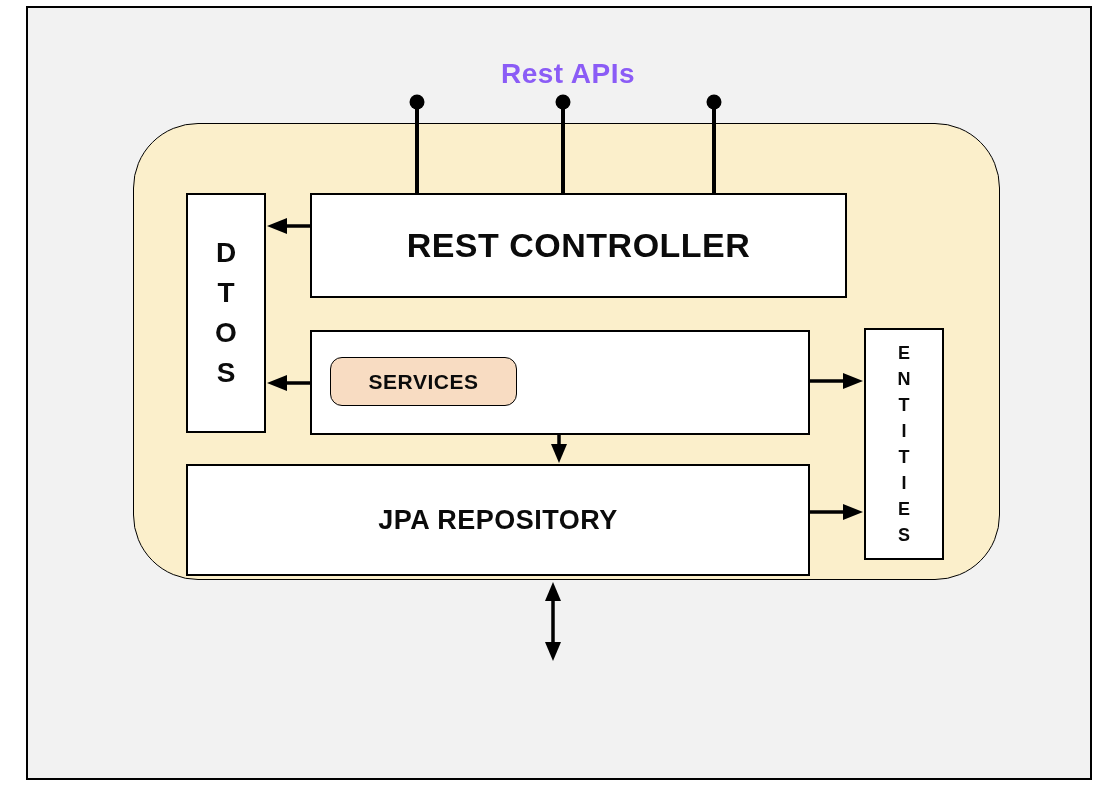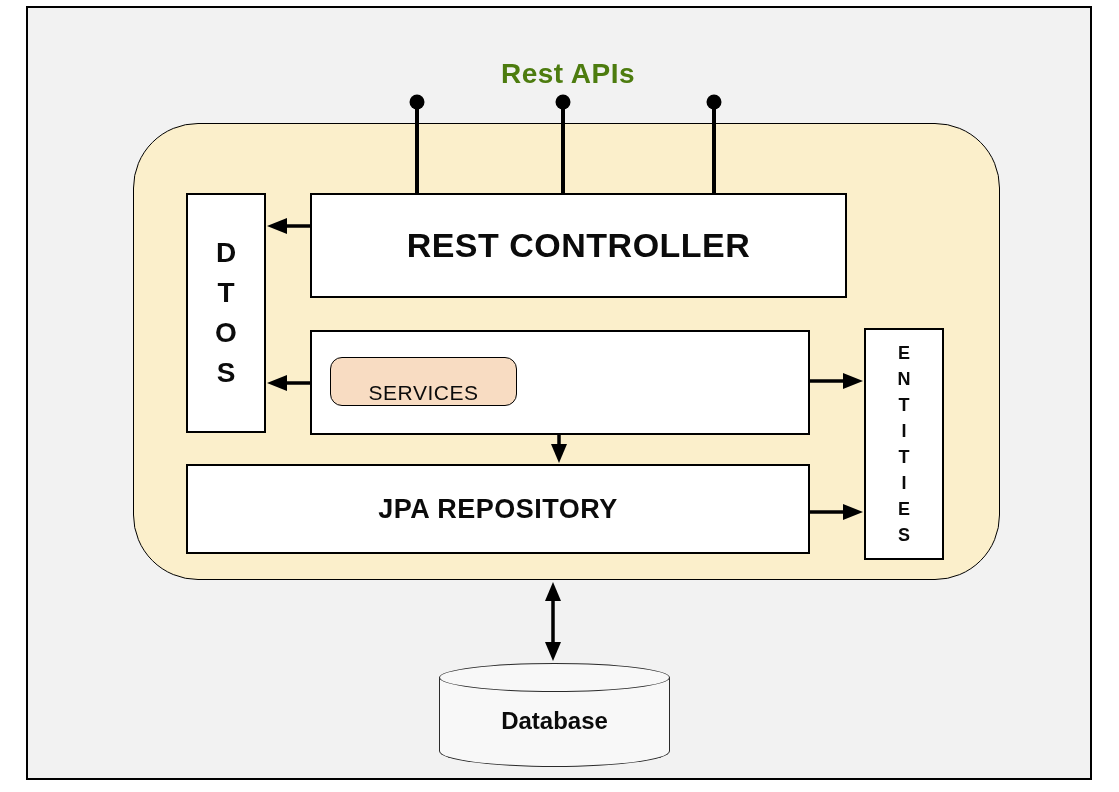--- a/index.html
+++ b/index.html
@@ -11,21 +11,21 @@
   .page { position: absolute; left: 0; top: 0; width: 1119px; height: 792px; background: #ffffff; }
 
   .frame {
     position: absolute; left: 26px; top: 6px; width: 1066px; height: 774px;
     background: var(--canvas-bg, #f2f2f2);
     border: 2px solid var(--stroke, #000);
   }
 
   .rest-apis-label {
     position: absolute; left: 418px; top: 58px; width: 300px;
-    text-align: center; font-size: 28px; font-weight: bold; color: #4d7c0f;
+    text-align: center; font-size: 28px; font-weight: bold; color: #8b5cf6;
     letter-spacing: 0.5px;
   }
 
   .app-container {
     position: absolute; left: 133px; top: 123px; width: 867px; height: 457px;
     background: var(--container-fill, #fbefcb);
     border: 1.5px solid var(--stroke, #000);
     border-radius: 65px;
   }
 
@@ -44,27 +44,27 @@
   .rest-controller-box { left: 310px; top: 193px; width: 537px; height: 105px;
     font-size: 34px; letter-spacing: 0.5px; }
 
   .services-mappers-box { left: 310px; top: 330px; width: 500px; height: 105px; }
 
   .pill {
     position: absolute;
     background: var(--pill-fill, #f8dcc2);
     border: 1.5px solid var(--stroke, #000);
     border-radius: 12px;
-    display: flex; align-items: flex-end; justify-content: center;
-    font-size: 21px; font-weight: normal; color: #0b0b0b; letter-spacing: 0.5px;
+    display: flex; align-items: center; justify-content: center;
+    font-size: 21px; font-weight: bold; color: #0b0b0b; letter-spacing: 0.5px;
   }
   .services-pill { left: 330px; top: 357px; width: 187px; height: 49px; }
   .mappers-pill  { left: 583px; top: 357px; width: 184px; height: 49px; }
 
-  .jpa-box { left: 186px; top: 464px; width: 624px; height: 90px;
+  .jpa-box { left: 186px; top: 464px; width: 624px; height: 112px;
     font-size: 27px; letter-spacing: 0.5px; }
 
   .entities-box { left: 864px; top: 328px; width: 80px; height: 232px;
     flex-direction: column; font-size: 18px; }
   .entities-box .stack-letter { line-height: 26px; height: 26px; }
 
   .cylinder { position: absolute; left: 439px; top: 663px; width: 231px; height: 104px; }
   .cyl-body {
     position: absolute; left: 0; right: 0; top: 14px; bottom: 0;
     background: var(--db-fill, #f8f8f8);
@@ -119,25 +119,20 @@
     <span class="stack-letter">E</span>
     <span class="stack-letter">N</span>
     <span class="stack-letter">T</span>
     <span class="stack-letter">I</span>
     <span class="stack-letter">T</span>
     <span class="stack-letter">I</span>
     <span class="stack-letter">E</span>
     <span class="stack-letter">S</span>
   </div>
 
-  <div class="cylinder">
-    <div class="cyl-body"></div>
-    <div class="cyl-top"></div>
-    <div class="cyl-label">Database</div>
-  </div>
 
   <svg class="connectors" viewBox="0 0 1119 792" xmlns="http://www.w3.org/2000/svg">
 
     <g stroke="#000" fill="#000">
       <line x1="417" y1="104" x2="417" y2="193" stroke-width="4"></line>
       <circle cx="417" cy="102" r="7.5" stroke="none"></circle>
     </g>
     <g stroke="#000" fill="#000">
       <line x1="563" y1="104" x2="563" y2="193" stroke-width="4"></line>
       <circle cx="563" cy="102" r="7.5" stroke="none"></circle>

